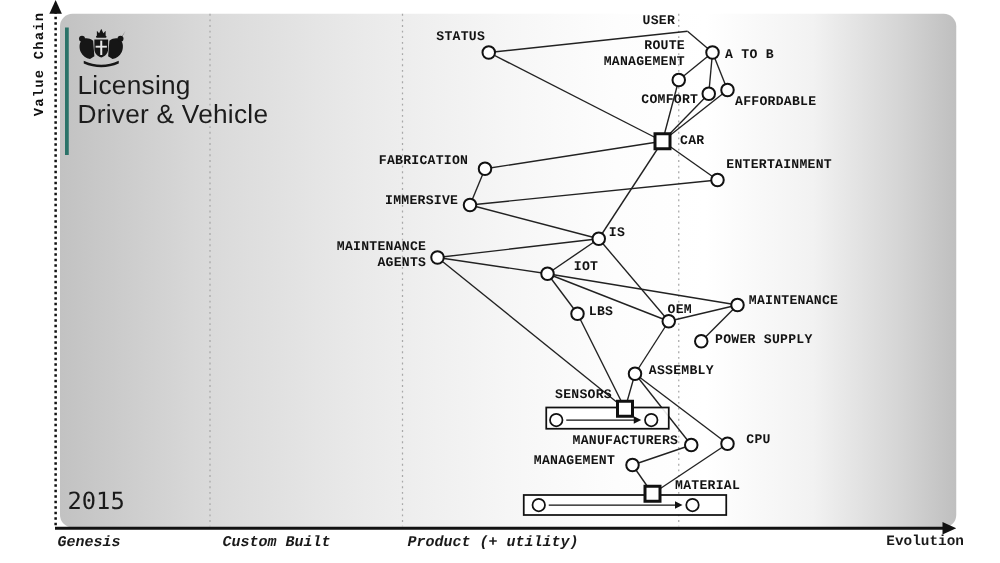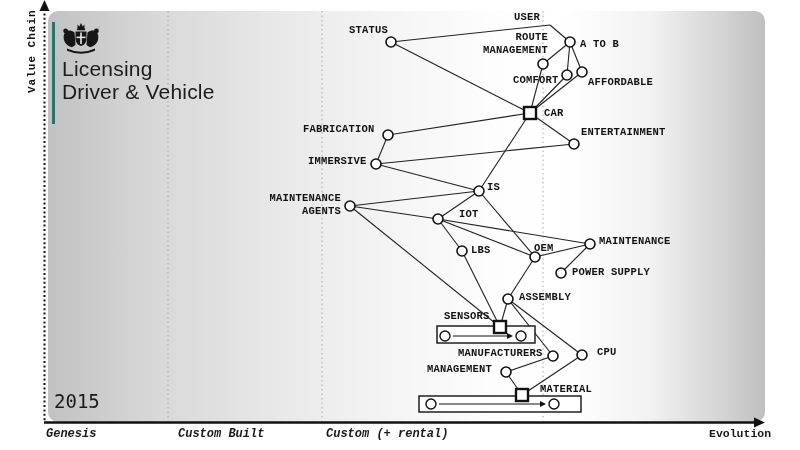--- a/index.html
+++ b/index.html
@@ -137,21 +137,21 @@
   <div id="agency-title">
     <div>Licensing</div>
     <div>Driver &amp; Vehicle</div>
   </div>
 
   <div id="value-chain-label">Value Chain</div>
   <div id="year-label">2015</div>
 
   <div class="stage-label" style="left:46px">Genesis</div>
   <div class="stage-label" style="left:178px">Custom Built</div>
-  <div class="stage-label" style="left:326px">Custom (+ rental)</div>
+  <div class="stage-label" style="left:326px">Product (+ utility)</div>
   <div id="evolution-label">Evolution</div>
 
   <div id="labels">
       <div class="node-label" style="top: 11px; left: 514px;">
         <div>USER</div>
       </div>
       <div class="node-label" style="top: 24px; left: 349px;">
         <div>STATUS</div>
       </div>
       <div class="node-label" style="top: 38px; left: 580px;">

